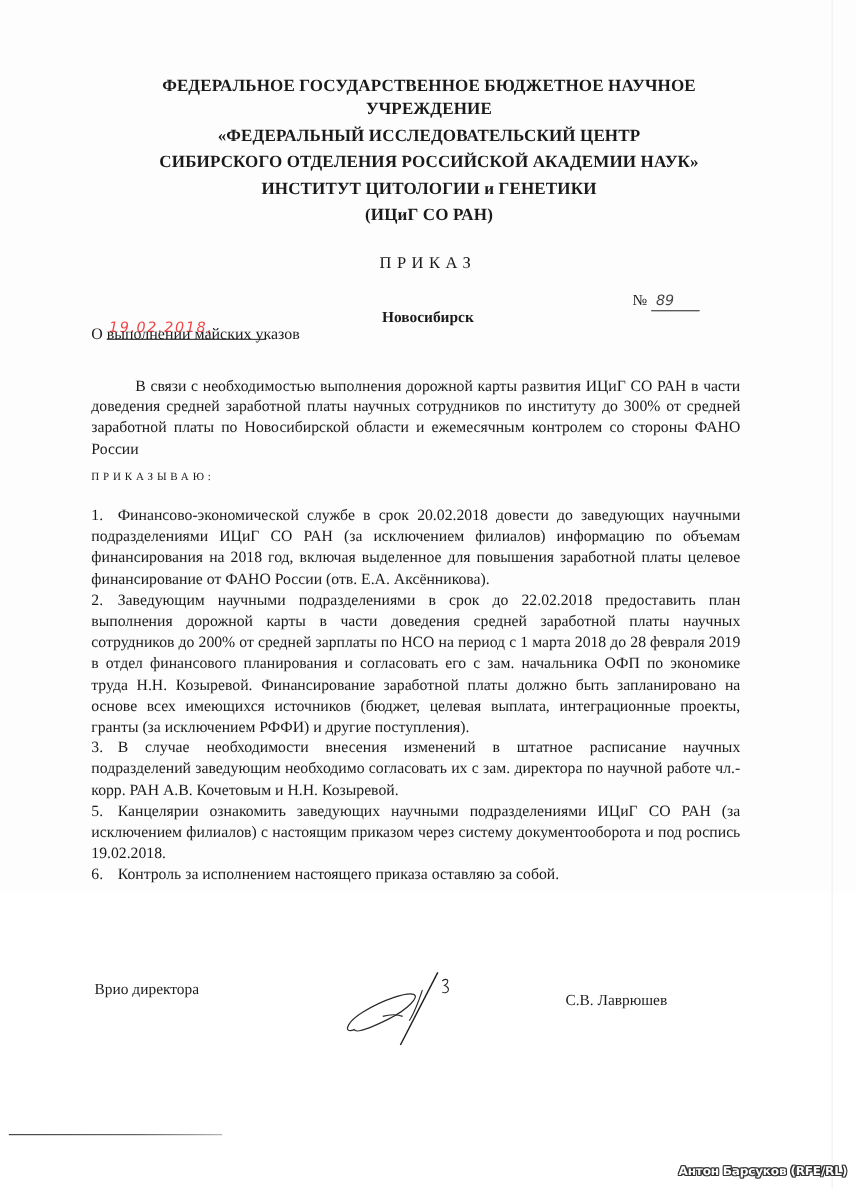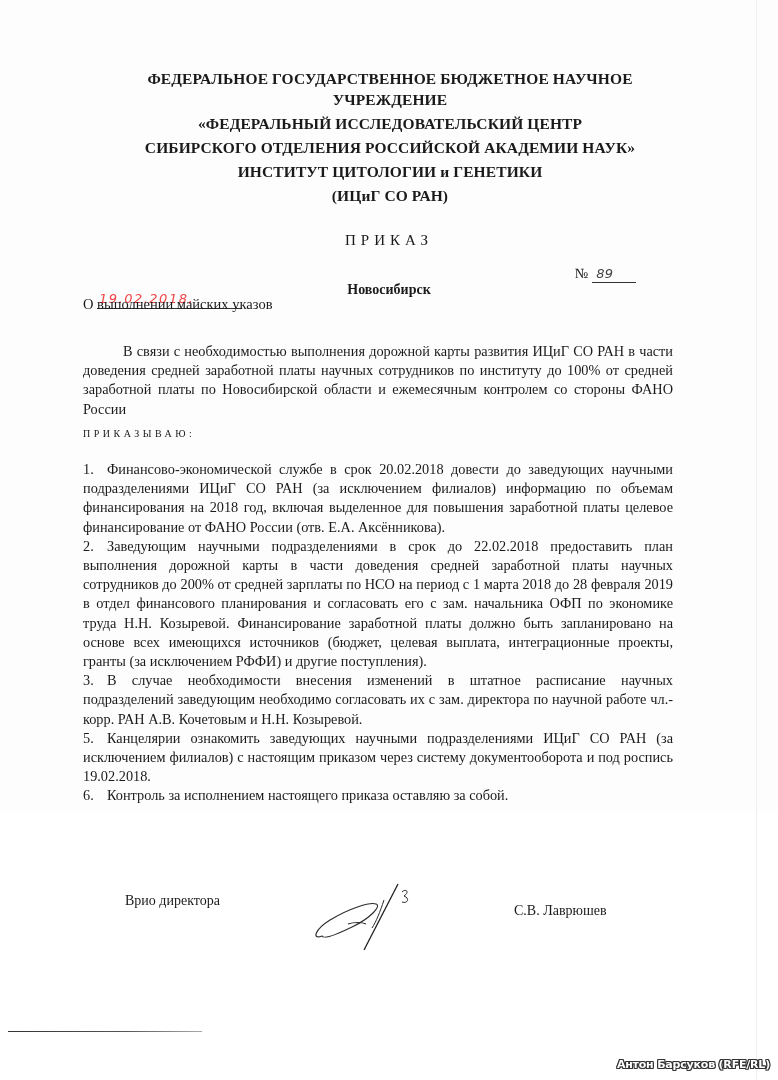--- a/index.html
+++ b/index.html
@@ -120,21 +120,20 @@
       margin: 0;
     }
     .items .num {
       display: inline-block;
       width: 24px;
     }
     .sign-title {
       position: absolute;
       left: 86px; top: 893px;
       font-size: 14px;
-      margin-left: 39px;
     }
     .signature {
       position: absolute;
       left: 310px; top: 878px;
       width: 130px; height: 85px;
     }
     .sign-name {
       position: absolute;
       left: 514px; top: 903px;
       font-size: 14px;
@@ -180,21 +179,21 @@
   <div class="date-field">19.02.2018,</div>
 
   <div class="number-block">
     <span class="no-label">№</span><span class="no-value">89</span>
   </div>
 
   <div class="city">Новосибирск</div>
 
   <div class="subject">О выполнении майских указов</div>
 
-  <div class="body-text preamble">В связи с необходимостью выполнения дорожной карты развития ИЦиГ СО РАН в части доведения средней заработной платы научных сотрудников по институту до 100% от средней заработной платы по Новосибирской области и ежемесячным контролем со стороны ФАНО России</div>
+  <div class="body-text preamble">В связи с необходимостью выполнения дорожной карты развития ИЦиГ СО РАН в части доведения средней заработной платы научных сотрудников по институту до 300% от средней заработной платы по Новосибирской области и ежемесячным контролем со стороны ФАНО России</div>
 
   <div class="order-word">ПРИКАЗЫВАЮ:</div>
 
   <div class="body-text items">
     <p><span class="num">1.</span><span>Финансово-экономической службе в срок 20.02.2018 довести до заведующих научными подразделениями ИЦиГ СО РАН (за исключением филиалов) информацию по объемам финансирования на 2018 год, включая выделенное для повышения заработной платы целевое финансирование от ФАНО России (отв. Е.А. Аксённикова).</span></p>
     <p><span class="num">2.</span><span>Заведующим научными подразделениями в срок до 22.02.2018 предоставить план выполнения дорожной карты в части доведения средней заработной платы научных сотрудников до 200% от средней зарплаты по НСО на период с 1 марта 2018 до 28 февраля 2019 в отдел финансового планирования и согласовать его с зам. начальника ОФП по экономике труда Н.Н. Козыревой. Финансирование заработной платы должно быть запланировано на основе всех имеющихся источников (бюджет, целевая выплата, интеграционные проекты, гранты (за исключением РФФИ) и другие поступления).</span></p>
     <p><span class="num">3.</span><span>В случае необходимости внесения изменений в штатное расписание научных подразделений заведующим необходимо согласовать их с зам. директора по научной работе чл.-корр. РАН А.В. Кочетовым и Н.Н. Козыревой.</span></p>
     <p><span class="num">5.</span><span>Канцелярии ознакомить заведующих научными подразделениями ИЦиГ СО РАН (за исключением филиалов) с настоящим приказом через систему документооборота и под роспись 19.02.2018.</span></p>
     <p><span class="num">6.</span><span>Контроль за исполнением настоящего приказа оставляю за собой.</span></p>
   </div>

